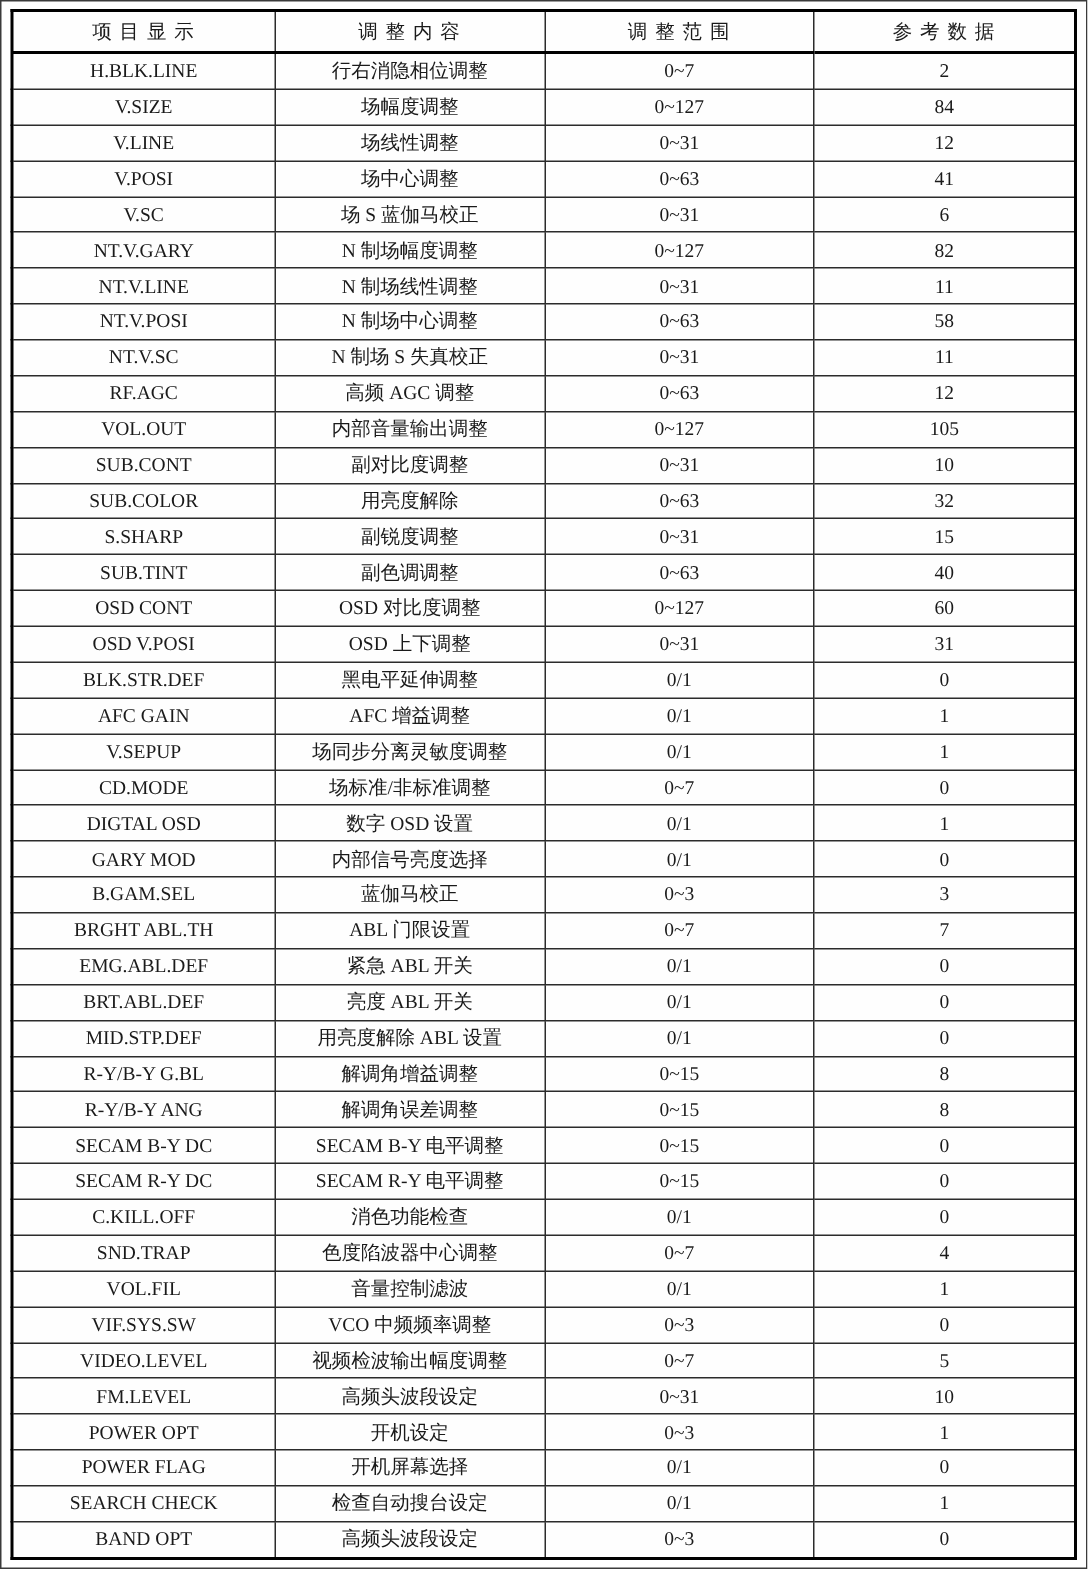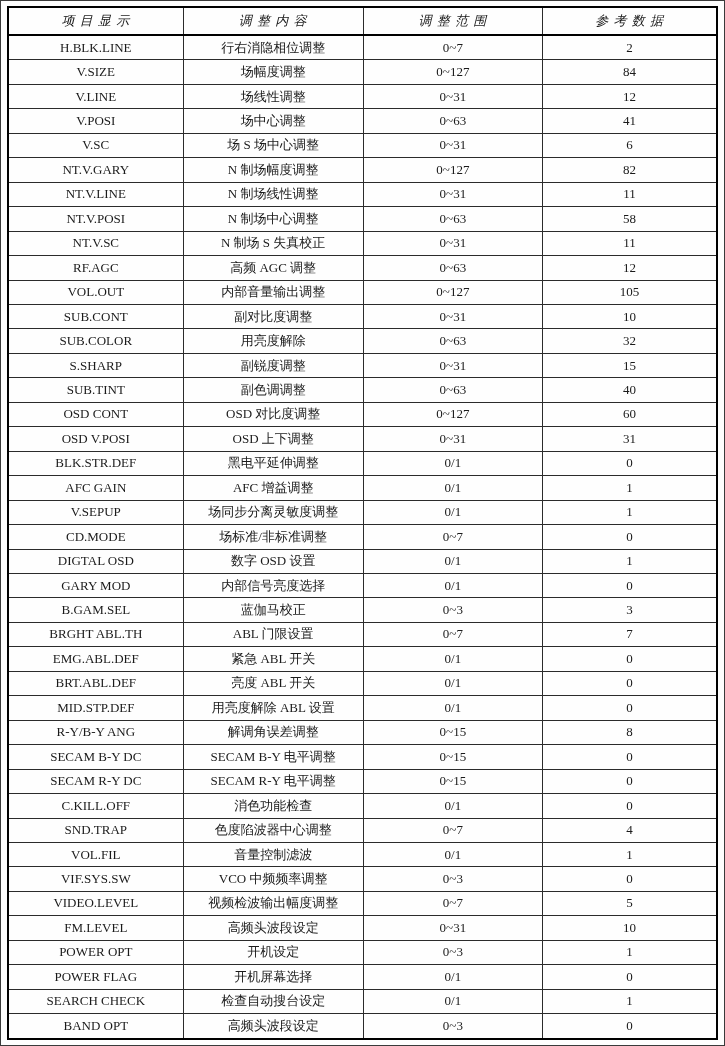--- a/index.html
+++ b/index.html
@@ -34,21 +34,20 @@
     font-size: 13px;
     line-height: 1.1;
     white-space: nowrap;
     overflow: hidden;
   }
   table.adjust-table thead th {
     height: 26px;
     font-weight: normal;
     border-bottom: 2px solid #000000;
     letter-spacing: 1px;
-    font-style: italic;
   }
   table.adjust-table tbody td {
     height: 22px;
   }
   col.c1 { width: 24.7%; }
   col.c2 { width: 25.4%; }
   col.c3 { width: 25.3%; }
   col.c4 { width: 24.6%; }
 </style>
 </head>
@@ -90,21 +89,21 @@
           <td>12</td>
         </tr>
         <tr>
           <td>V.POSI</td>
           <td>场中心调整</td>
           <td>0~63</td>
           <td>41</td>
         </tr>
         <tr>
           <td>V.SC</td>
-          <td>场 S 场中心调整</td>
+          <td>场 S 蓝伽马校正</td>
           <td>0~31</td>
           <td>6</td>
         </tr>
         <tr>
           <td>NT.V.GARY</td>
           <td>N 制场幅度调整</td>
           <td>0~127</td>
           <td>82</td>
         </tr>
         <tr>
@@ -231,20 +230,26 @@
           <td>BRT.ABL.DEF</td>
           <td>亮度 ABL 开关</td>
           <td>0/1</td>
           <td>0</td>
         </tr>
         <tr>
           <td>MID.STP.DEF</td>
           <td>用亮度解除 ABL 设置</td>
           <td>0/1</td>
           <td>0</td>
+        </tr>
+        <tr>
+          <td>R-Y/B-Y G.BL</td>
+          <td>解调角增益调整</td>
+          <td>0~15</td>
+          <td>8</td>
         </tr>
         <tr>
           <td>R-Y/B-Y ANG</td>
           <td>解调角误差调整</td>
           <td>0~15</td>
           <td>8</td>
         </tr>
         <tr>
           <td>SECAM B-Y DC</td>
           <td>SECAM B-Y 电平调整</td>

